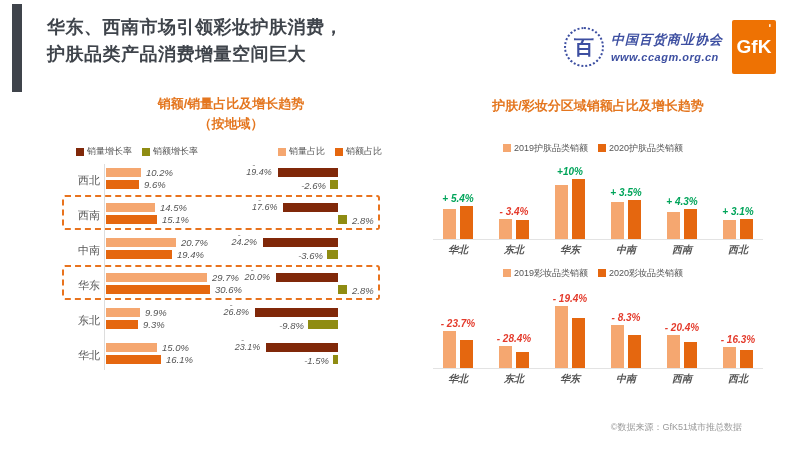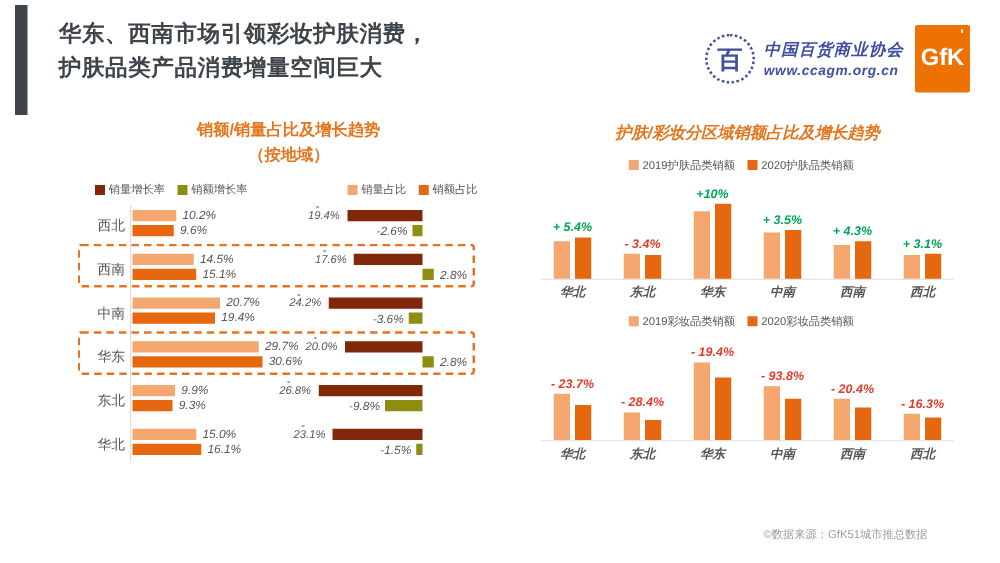--- a/index.html
+++ b/index.html
@@ -48,21 +48,21 @@
   .right-panel{position:absolute;left:424px;top:96px;width:348px;}
   .rlegend{display:flex;justify-content:center;margin:4px 0 2px 0;}
   .vchart{display:flex;justify-content:space-between;align-items:flex-end;height:82px;
     width:330px;margin:0 auto;border-bottom:1px solid #e3e3e3;}
   .vgroup{display:flex;flex-direction:column;align-items:center;width:50px;}
   .vg-label{font-size:10px;font-weight:bold;font-style:italic;margin-bottom:2px;white-space:nowrap;}
   .vbars{display:flex;align-items:flex-end;gap:4px;}
   .vbar{width:13px;}
   .xlabels{display:flex;justify-content:space-between;width:330px;margin:3px auto 0 auto;}
   .xlabels span{width:50px;text-align:center;font-size:10px;font-weight:bold;color:#555;font-style:italic;}
-  .rt{margin-bottom:10px;font-style:italic;}
+  .rt{margin-bottom:26px;}
 
   
   .footer-src{position:absolute;right:58px;bottom:16px;font-size:9px;color:#9a9a9a;}
 </style>
 </head>
 <body>
 
 <div class="slide">
 
   <div class="title-wrap">
@@ -252,21 +252,21 @@
           </div>
         </div>
         <div class="vgroup">
           <div class="vg-label num" style="color: rgb(228, 59, 44);">- 19.4%</div>
           <div class="vbars">
             <div class="vbar" style="height: 62px; background: rgb(245, 167, 112);"></div>
             <div class="vbar" style="height: 50px; background: rgb(229, 103, 15);"></div>
           </div>
         </div>
         <div class="vgroup">
-          <div class="vg-label num" style="color: rgb(228, 59, 44);">- 93.8%</div>
+          <div class="vg-label num" style="color: rgb(228, 59, 44);">- 8.3%</div>
           <div class="vbars">
             <div class="vbar" style="height: 43px; background: rgb(245, 167, 112);"></div>
             <div class="vbar" style="height: 33px; background: rgb(229, 103, 15);"></div>
           </div>
         </div>
         <div class="vgroup">
           <div class="vg-label num" style="color: rgb(228, 59, 44);">- 20.4%</div>
           <div class="vbars">
             <div class="vbar" style="height: 33px; background: rgb(245, 167, 112);"></div>
             <div class="vbar" style="height: 26px; background: rgb(229, 103, 15);"></div>

